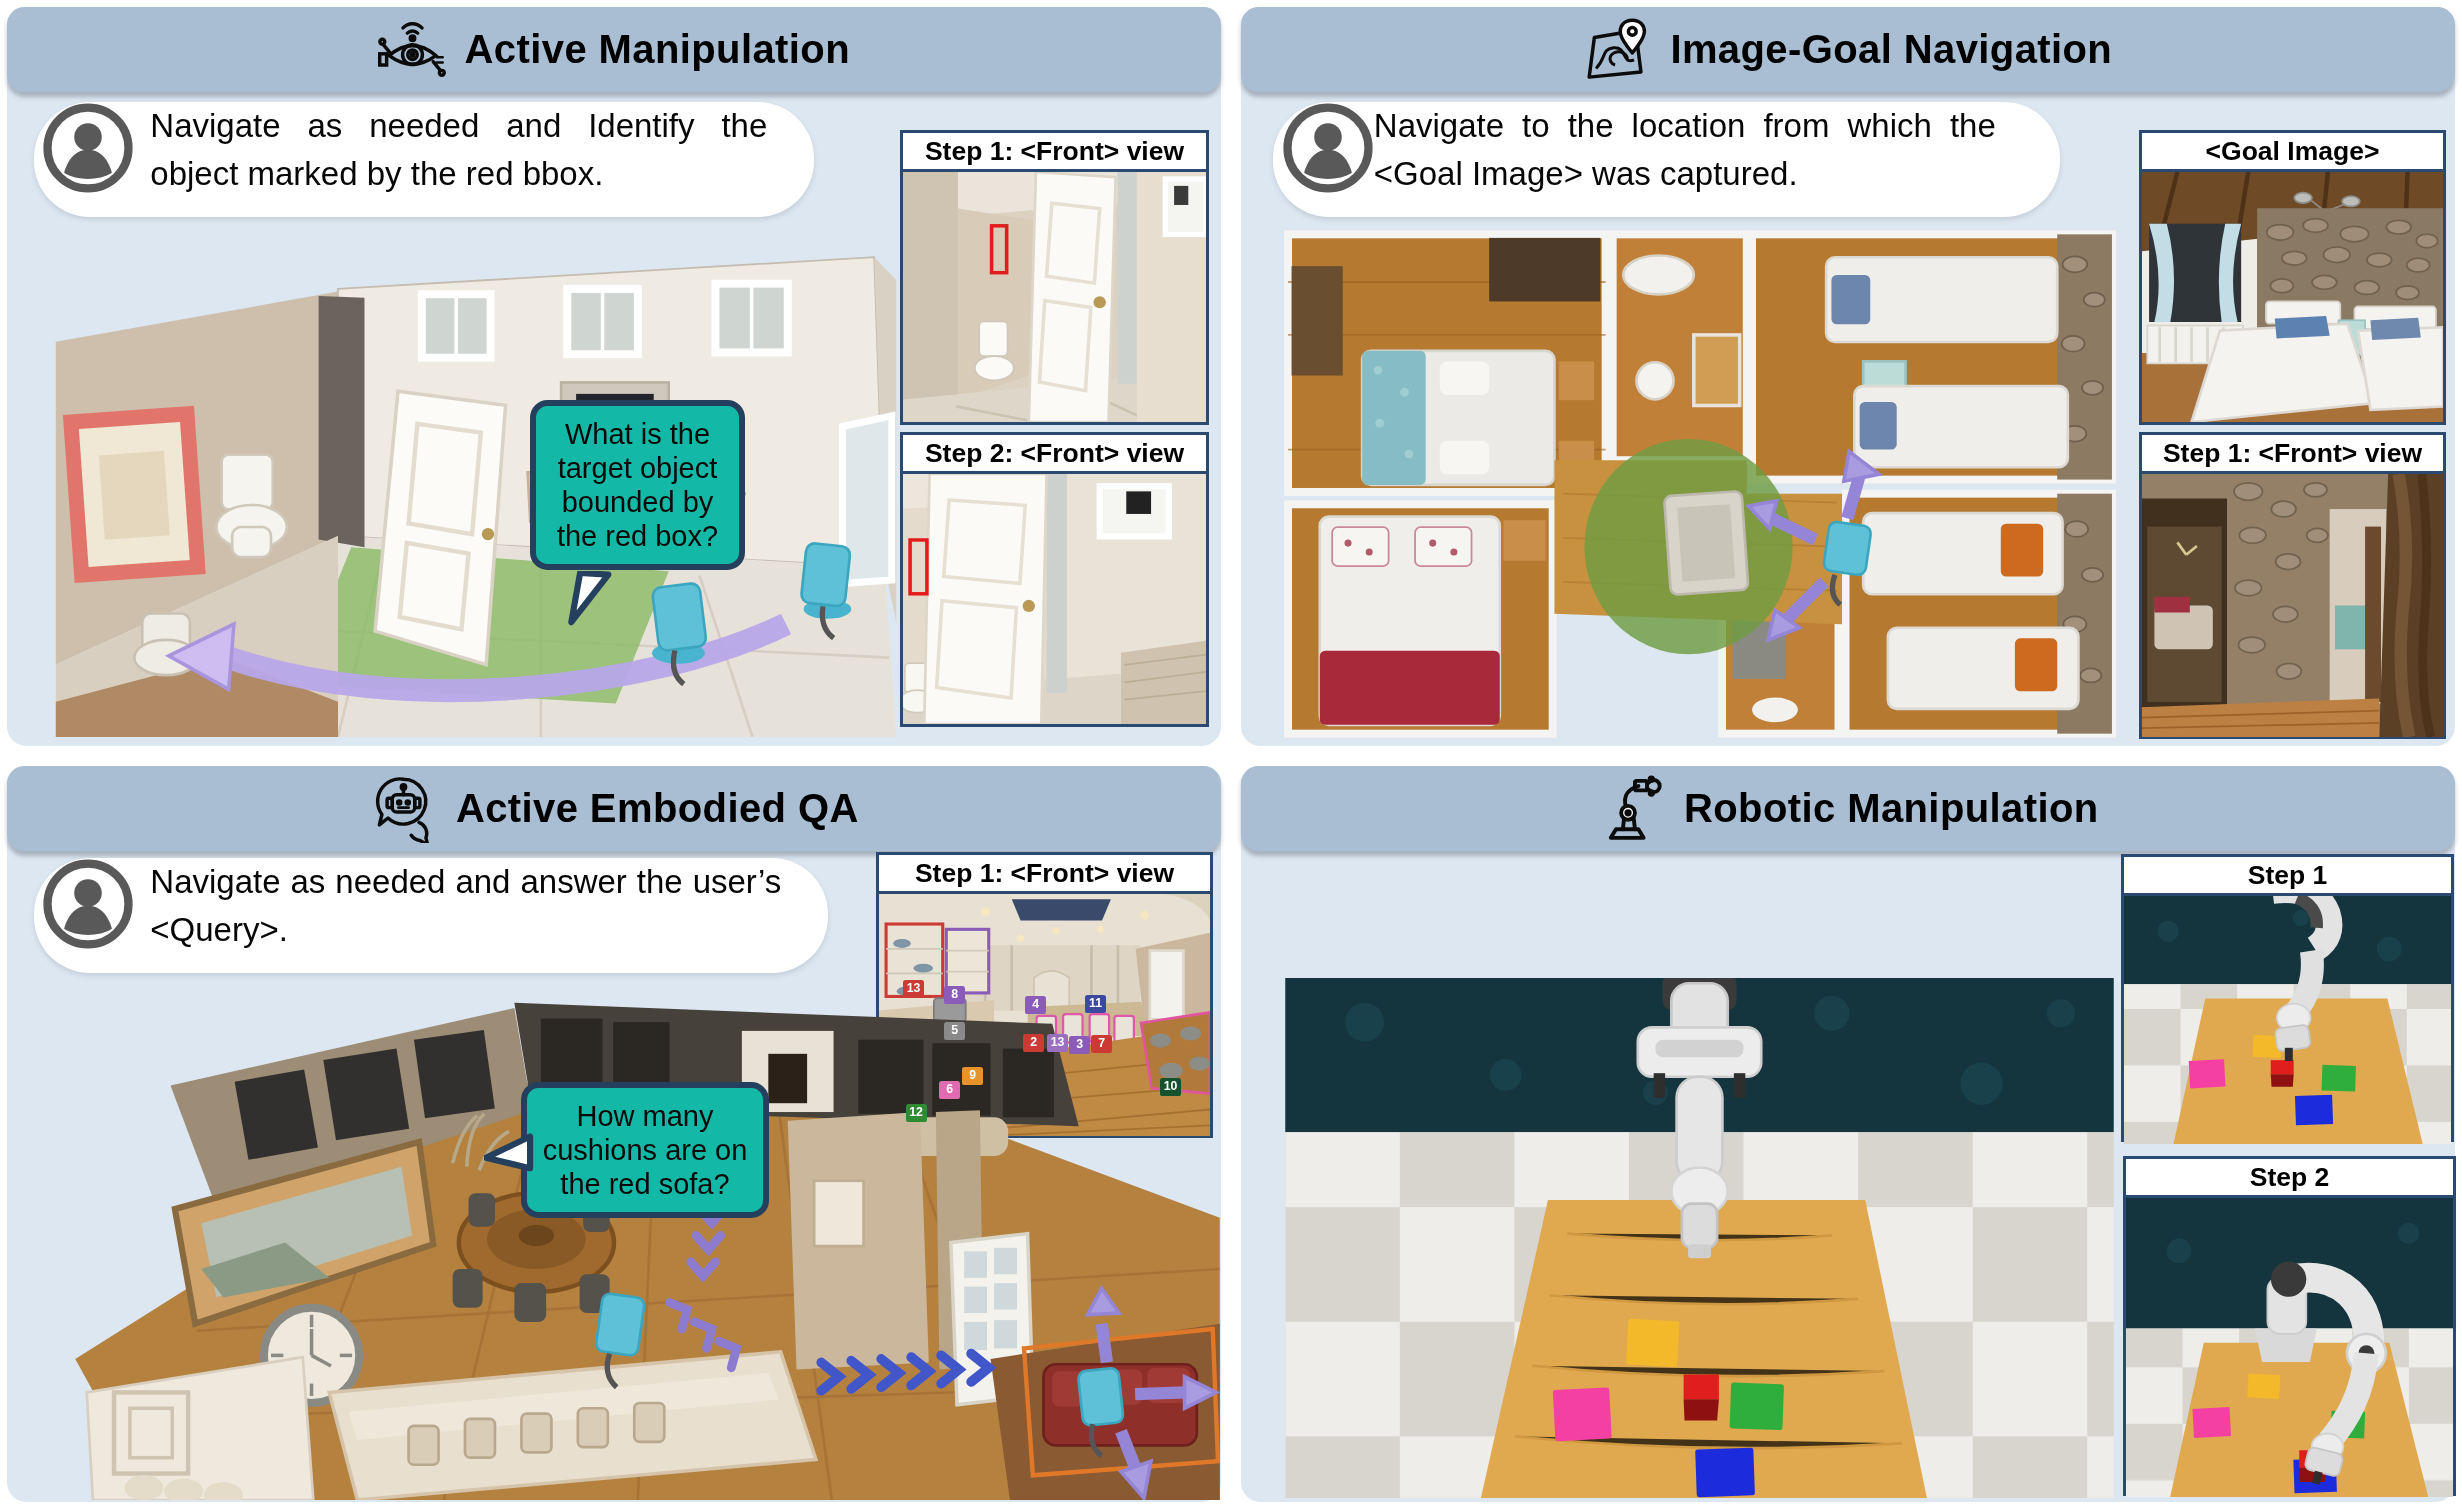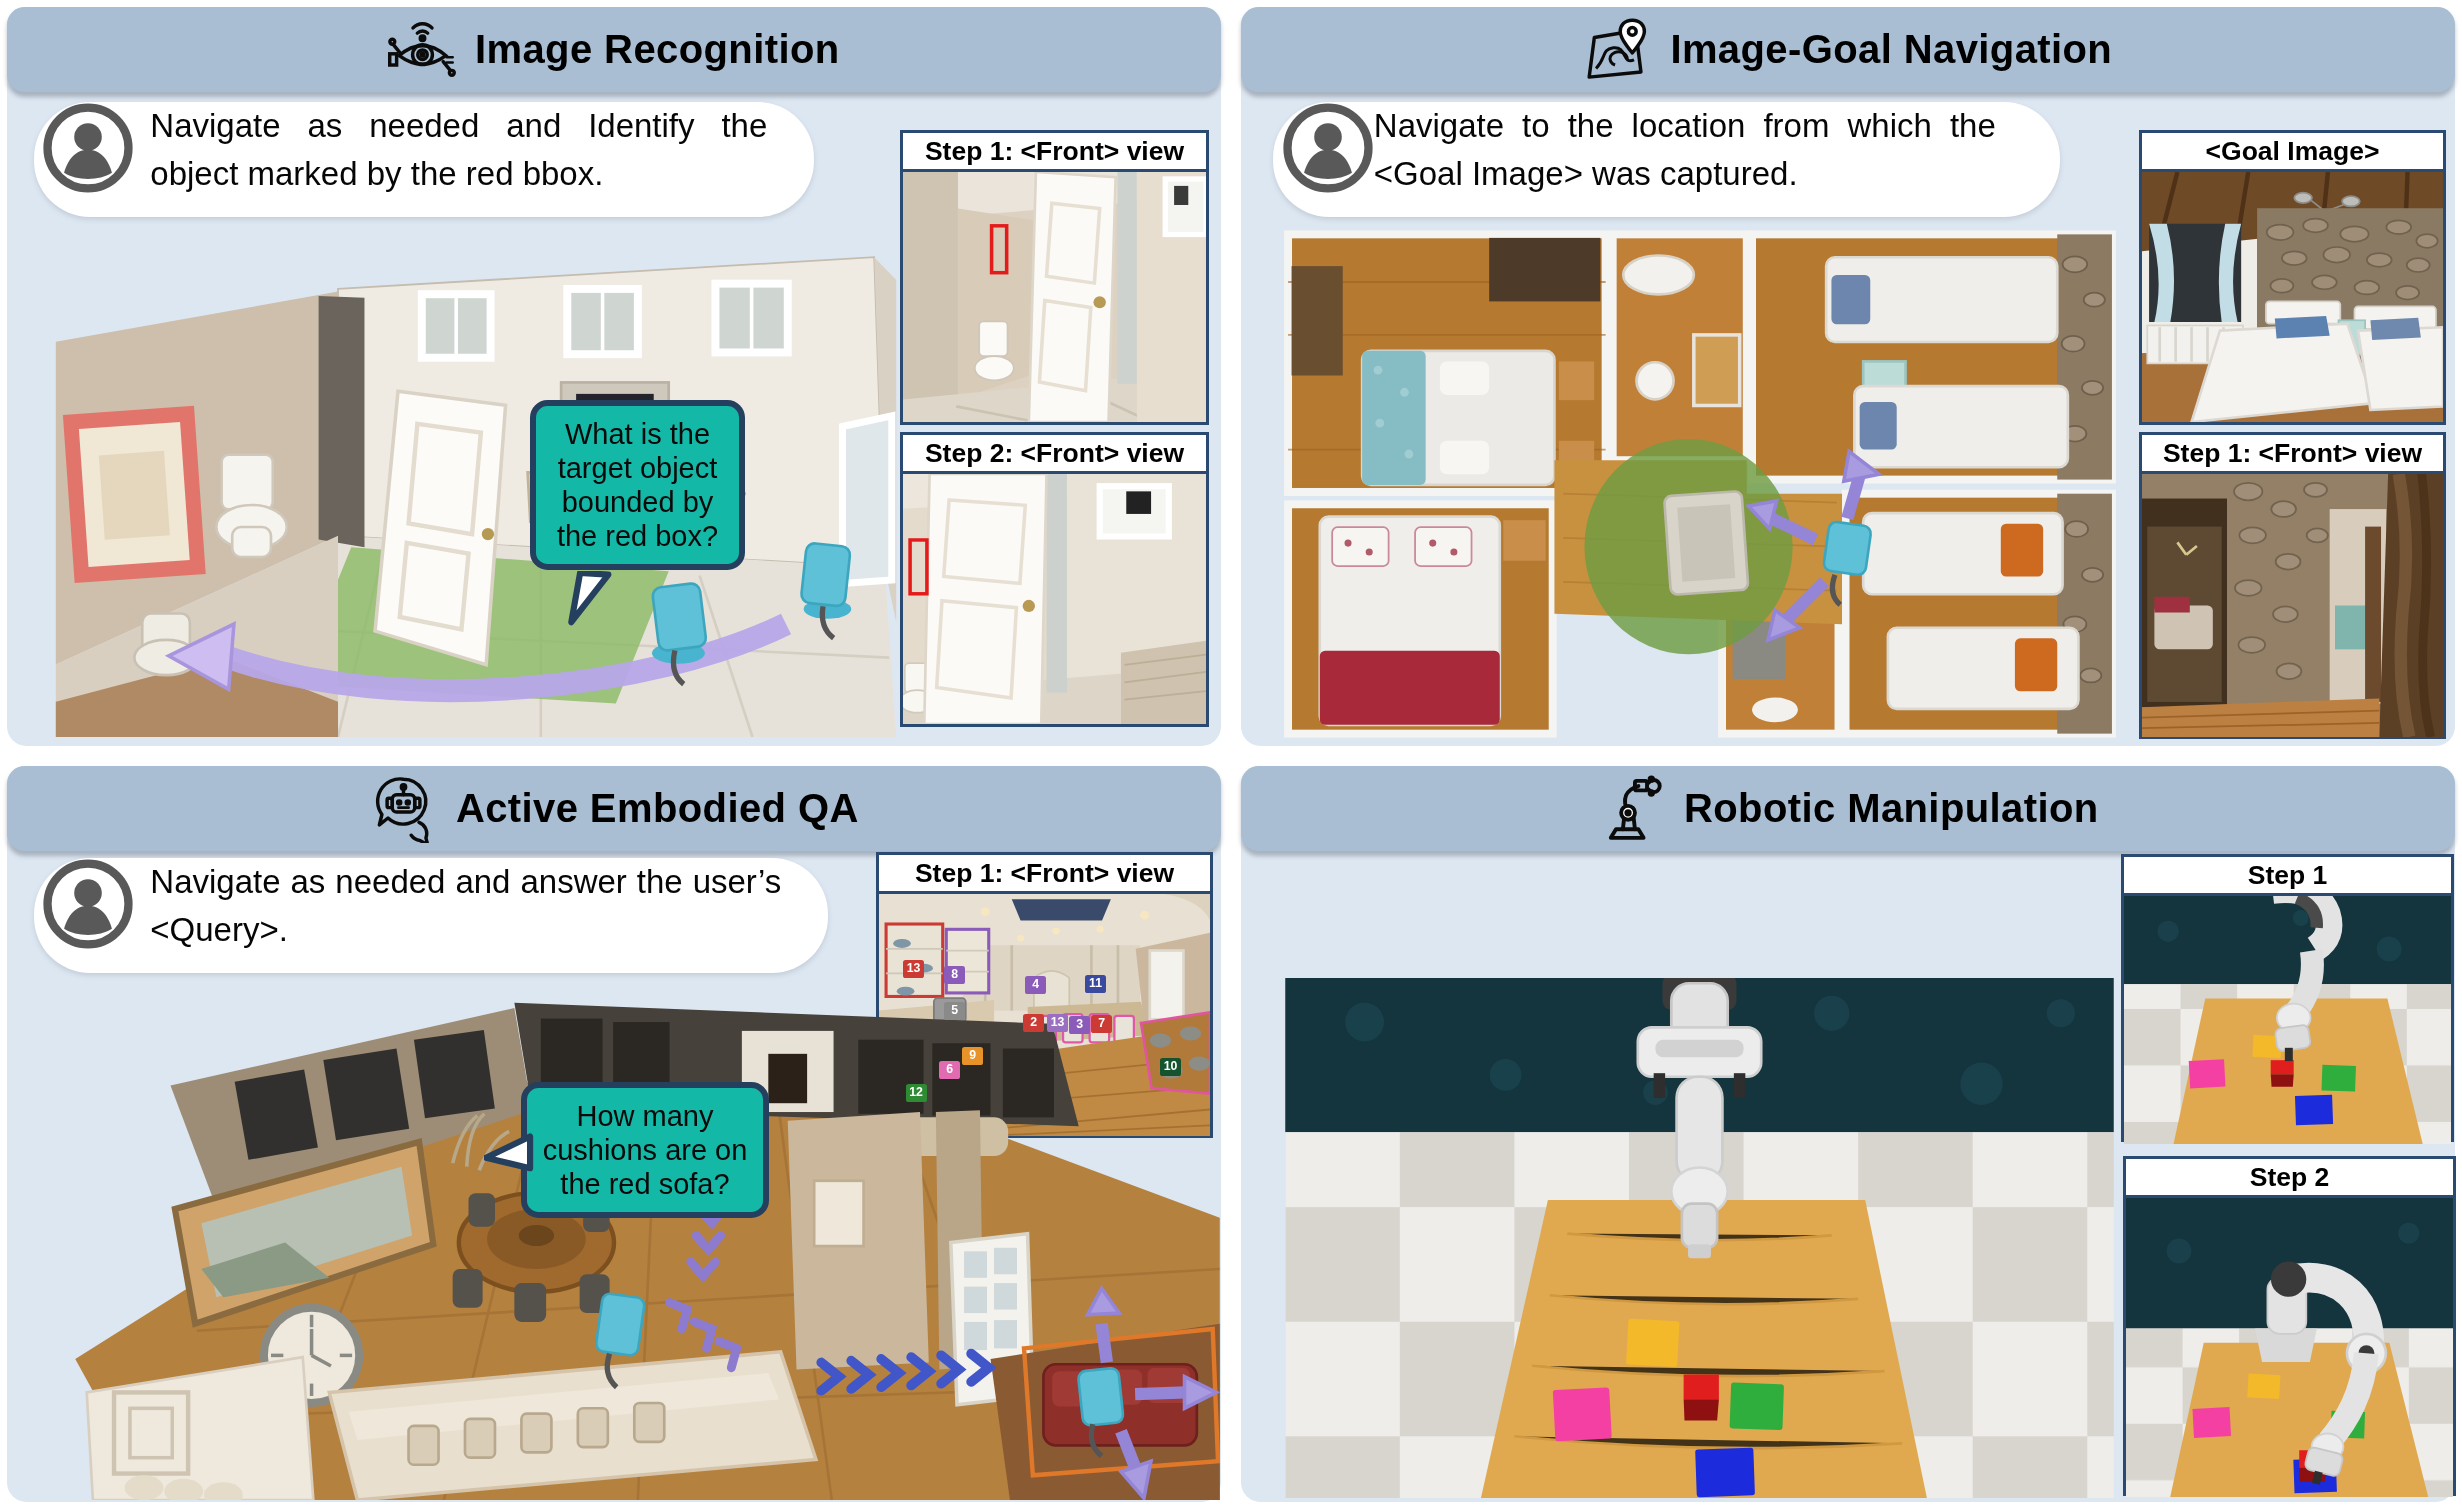--- a/index.html
+++ b/index.html
@@ -30,21 +30,21 @@
   .simg{display:block;width:100%;}
   .scene{position:absolute;}
   .scene svg{display:block;width:100%;height:100%;}
   .sbubble{
     position:absolute;background:#14b8a6;border:6.2px solid #24405e;border-radius:17.6px;
     text-align:center;font-size:29px;line-height:1.18;padding:10.6px 7px;z-index:5;
   }
   .tailsvg{position:absolute;z-index:6;}
   .tag{
     position:absolute;min-width:17.6px;height:17.6px;line-height:17.6px;text-align:center;
-    font-size:12.3px;font-weight:bold;color:#fff;border-radius:2.6px;padding:0 1.8px;z-index:4;
+    font-size:12.3px;font-weight:bold;color:#fff;border-radius:2.6px;padding:0 1.8px;z-index:4;margin-top:20px;
   }
 </style>
 </head>
 <body>
 
 <div class="quad" style="left:7px;top:7px;width:1214px;height:739px">
   <div class="qhead">
     <svg class="hicon" viewBox="0 0 80 80" fill="none" stroke="#0b0b0b" stroke-width="4" stroke-linecap="round">
       <path d="M29,15 a15,15 0 0 1 22,0"></path>
         <path d="M34,21 a8.5,8.5 0 0 1 12,0"></path>
@@ -53,21 +53,21 @@
       <circle cx="40" cy="46" r="11.5"></circle>
         <circle cx="40" cy="46" r="5.5"></circle>
         <circle cx="40" cy="46" r="1.6" fill="#0b0b0b"></circle>
       <path d="M14,44 L6,34"></path>
         <circle cx="5" cy="31" r="2.8"></circle>
         <rect x="2" y="45" width="8" height="13"></rect>
       <path d="M64,54 L72,64"></path>
         <circle cx="74" cy="67" r="2.8"></circle>
         <path d="M68,49 h7 M68,55 h7" stroke-width="3"></path>
     </svg>
-    <span class="qtitle">Image Recognition</span>
+    <span class="qtitle">Active Manipulation</span>
   </div>
 
   <div class="ibubble" style="left:26.5px;top:95px;width:780px;height:115px">
     <svg class="avatar" viewBox="0 0 100 100">
       <circle cx="50" cy="50" r="44" fill="#fff" stroke="#595959" stroke-width="9"></circle>
       <circle cx="50" cy="38" r="15" fill="#595959"></circle>
       <path d="M50,52 c-14,0 -22,11 -26,25 c14,9 38,9 52,0 c-4,-14 -12,-25 -26,-25 z" fill="#595959"></path>
     </svg>
     <div class="itext" style="width:617px;margin-left:16px">Navigate as needed and Identify the object marked by the red bbox.</div>
   </div>

